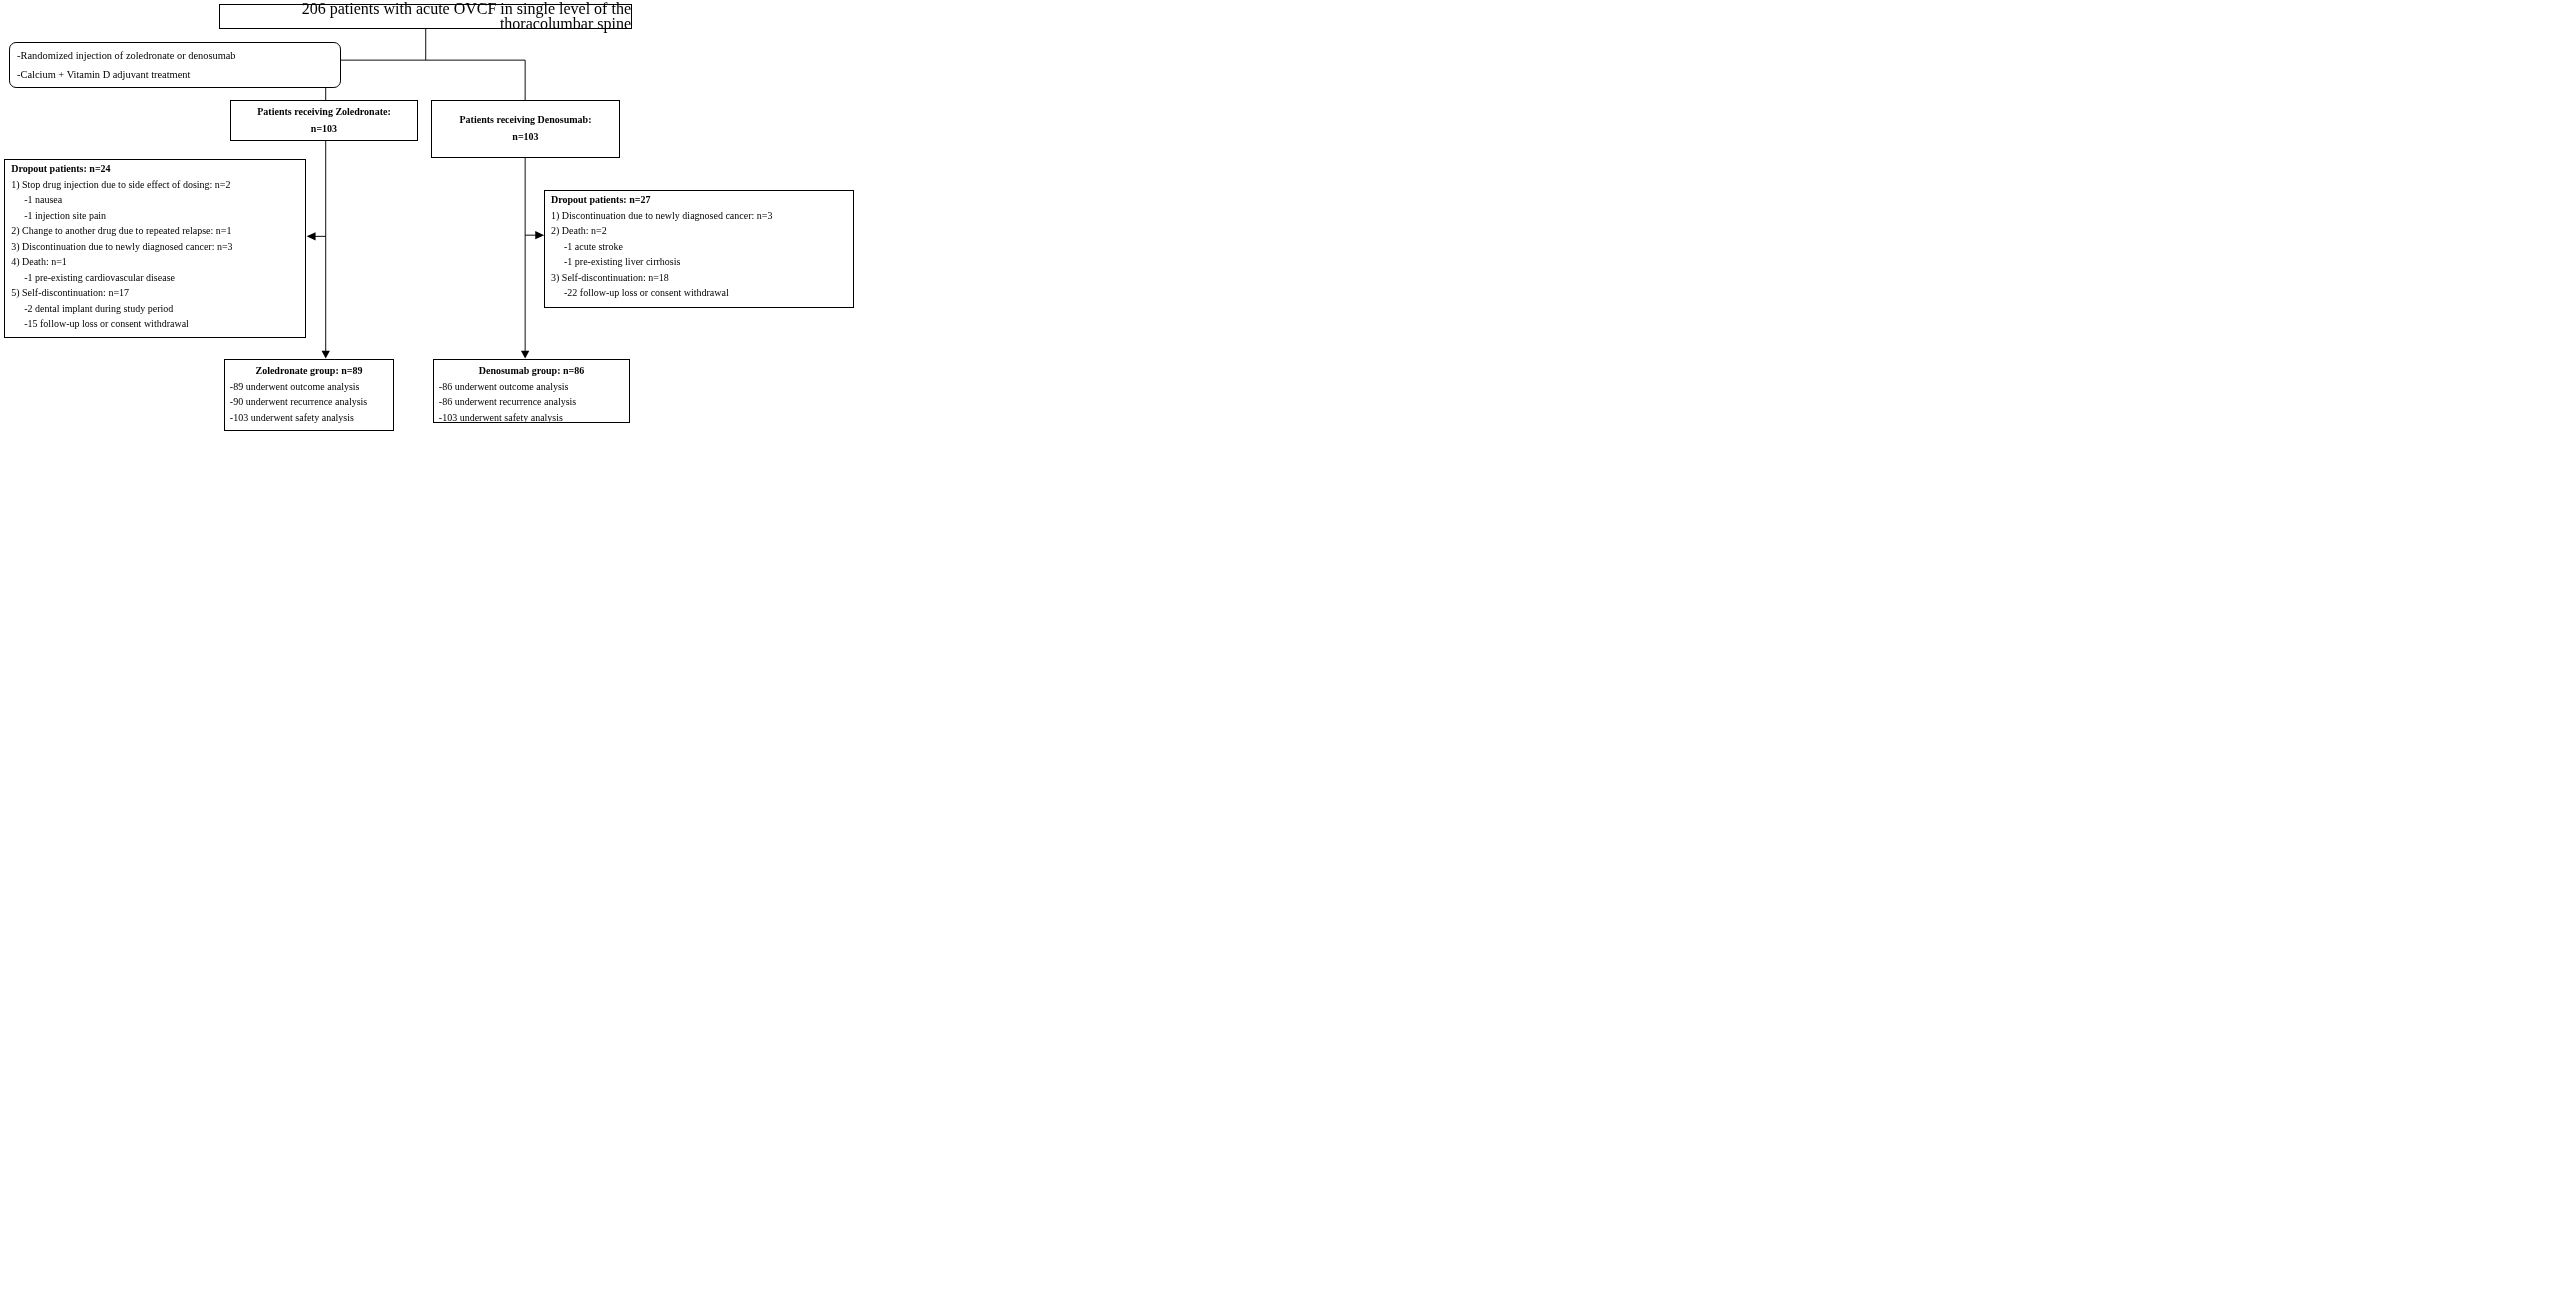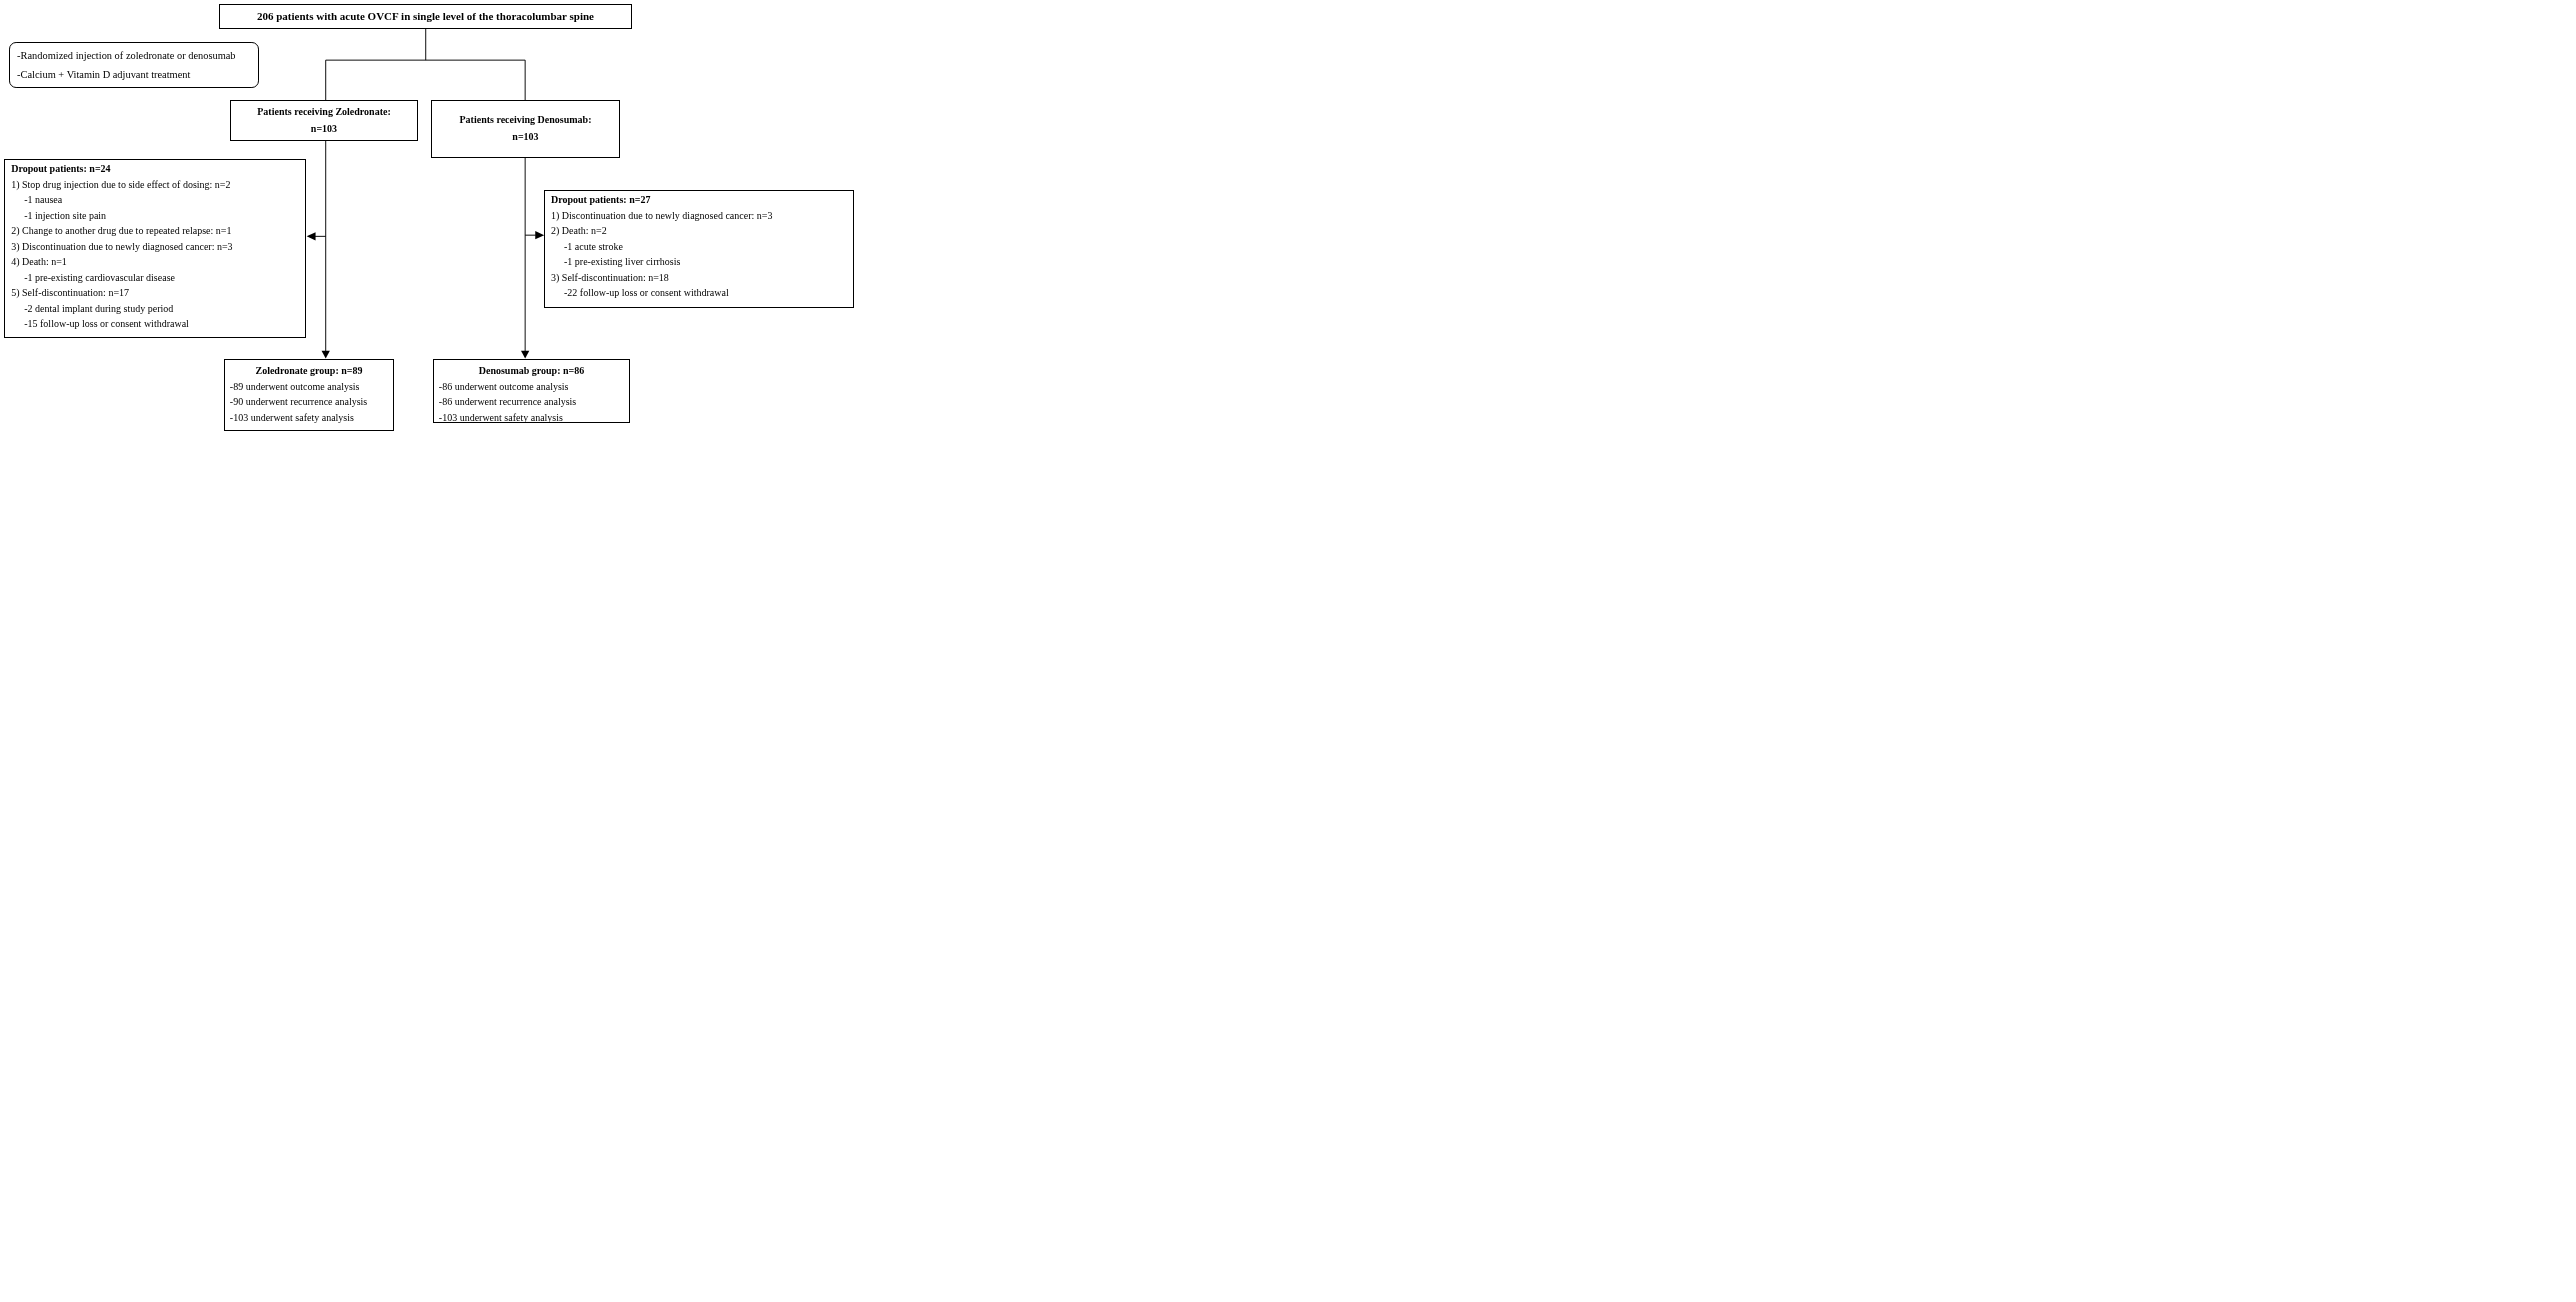--- a/index.html
+++ b/index.html
@@ -38,22 +38,22 @@
     border-width: 1.2px;
   }
   .centered-text {
     display: flex;
     flex-direction: column;
     align-items: center;
     justify-content: center;
     text-align: center;
   }
   .title-box {
-    font-size: 11px;
-    font-weight: bold;
+    font-size: 16px;
+    font-weight: normal;
     text-align: right;
   }
   .arm-box {
     font-weight: bold;
     line-height: 16.7px;
   }
   .note-box {
     padding: 3px 7.1px;
     line-height: 19px;
     font-size: 10.4px;
@@ -102,21 +102,21 @@
       <polygon points="875,589 889,589 882,602"></polygon>
       <polygon points="530,390 530,404 515,397"></polygon>
       <polygon points="899,388 899,402 914,395"></polygon>
     </g>
   </svg>
 
   <div class="box centered-text title-box" style="left:219px; top:4.2px; width:413px; height:24.4px;">
     <span>206 patients with acute OVCF in single level of the thoracolumbar spine</span>
   </div>
 
-  <div class="box rounded note-box" style="left:9px; top:42px; width:250px; height:46px;">
+  <div class="box rounded note-box" style="left:9px; top:42px; width:332px; height:46px;">
     <div class="line">-Randomized injection of zoledronate or denosumab</div>
     <div class="line">-Calcium + Vitamin D adjuvant treatment</div>
   </div>
 
   <div class="box centered-text arm-box" style="left:230px; top:100px; width:188px; height:41px;">
     <div class="line">Patients receiving Zoledronate:</div>
     <div class="line">n=103</div>
   </div>
 
   <div class="box centered-text arm-box" style="left:431px; top:100px; width:189px; height:58px;">

